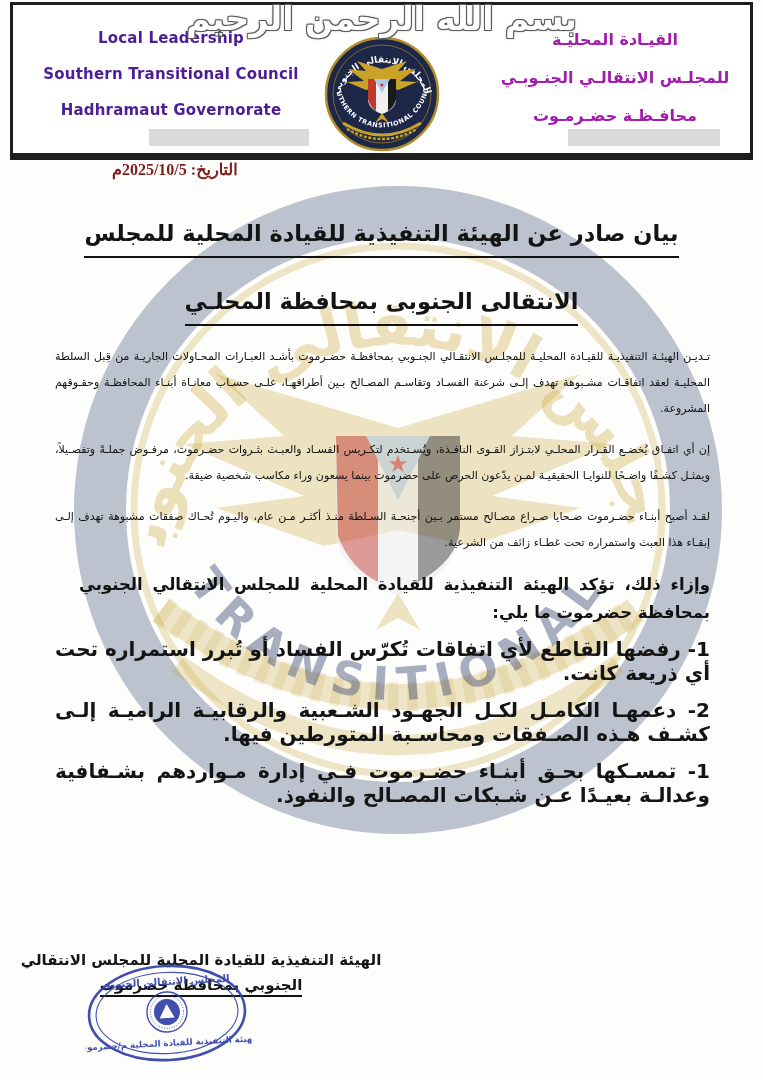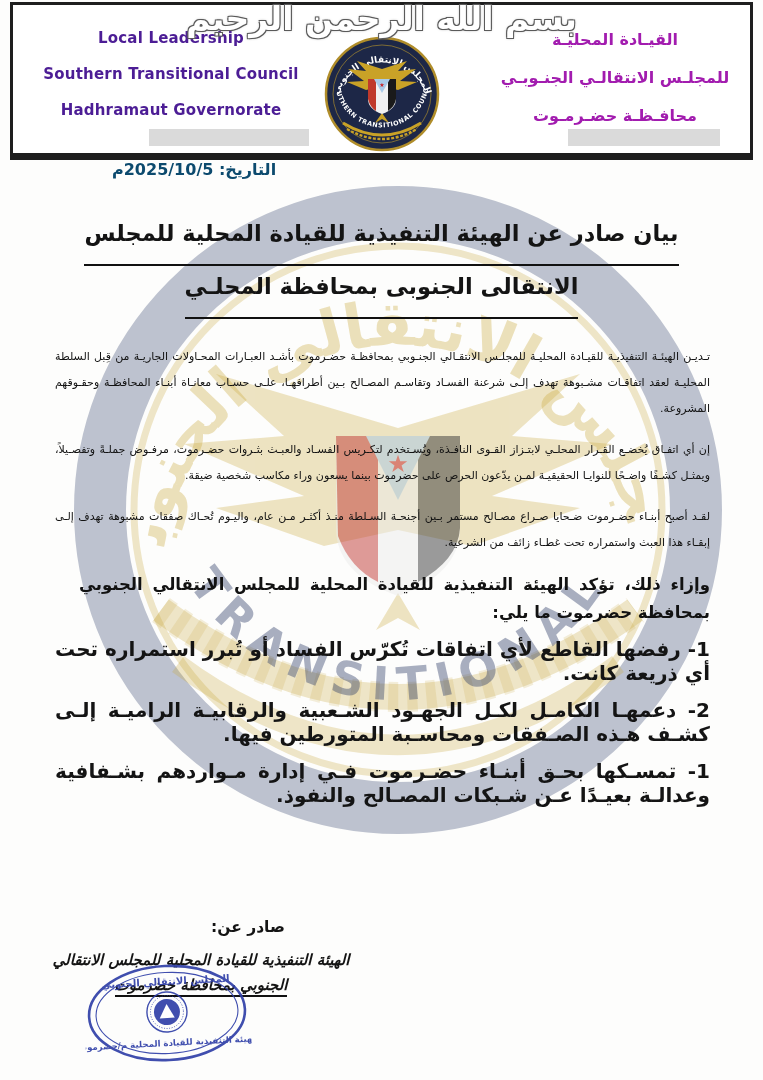--- a/index.html
+++ b/index.html
@@ -27,35 +27,35 @@
     font-size:33px;font-weight:bold;color:#fff;direction:rtl;
     text-shadow:-1px -1px 0 #5a5a5a,1px -1px 0 #5a5a5a,-1px 1px 0 #5a5a5a,1px 1px 0 #5a5a5a,0 0 3px #777;
   }
   .logo{position:absolute;left:50%;top:30px;transform:translateX(-50%);z-index:3;}
   
   .date-line{position:absolute;left:112px;top:160px;direction:rtl;z-index:2;
     font-size:16px;font-weight:bold;}
   
   .doc-title{position:absolute;left:0;top:218px;width:100%;text-align:center;direction:rtl;z-index:2;}
   .doc-title .t-line{
-    display:inline-block;font-size:22.5px;font-weight:800;line-height:30px;margin-bottom:5px;
-    border-bottom:2.5px solid #111;padding-bottom:16px;
+    display:inline-block;font-size:22.5px;font-weight:800;line-height:30px;margin-bottom:28px;
+    border-bottom:2.5px solid #111;padding-bottom:8px;
   }
   
   .body-text{position:absolute;left:55px;top:344px;width:655px;direction:rtl;z-index:2;
     text-align:justify;text-justify:inter-word;}
   .body-text p{margin:0 0 15px 0;font-size:11px;line-height:26px;font-weight:400;color:#121212;}
   .body-text p.strong{font-weight:800;font-size:16.5px;line-height:28px;margin-bottom:10px;margin-left:24px;}
   .body-text .item{font-size:20px;line-height:24px;font-weight:700;margin-bottom:13px;}
   .body-text p.closing{font-weight:800;font-size:15.5px;line-height:26px;}
   
   .issued-label{position:absolute;left:148px;top:918px;width:200px;text-align:center;direction:rtl;
     font-size:15.5px;font-weight:bold;z-index:2;}
   .issuer{position:absolute;left:20px;top:948px;width:362px;text-align:center;direction:rtl;
-    font-size:15px;font-weight:bold;line-height:25px;z-index:2;font-style:italic;}
+    font-size:15px;font-weight:bold;line-height:25px;z-index:2;}
   .issuer .u{border-bottom:2px solid #111;padding-bottom:1px;}
   .stamp{position:absolute;left:84px;top:962px;z-index:3;transform:rotate(-3deg);opacity:.92;}
 </style>
 </head>
 <body>
 
 <div class="page">
 
   <svg class="watermark" width="664" height="664" viewBox="0 0 664 664" aria-hidden="true">
     <defs>
@@ -132,38 +132,37 @@
       <g fill="none" stroke="#c9a227">
         <path d="M20 88 Q59 112 98 88" stroke-width="3"></path>
         <path d="M24 94 Q59 114 94 94" stroke-width="2.4" stroke-dasharray="3 1.6"></path>
       </g>
       <text font-size="6.4" font-weight="bold" fill="#ffffff" letter-spacing="0.6">
         <textPath href="#lg-bot" startOffset="50%" text-anchor="middle">SOUTHERN TRANSITIONAL COUNCIL</textPath>
       </text>
     </svg>
   </header>
 
-  <div class="date-line" style="color:#0c4a6e;">التاريخ: 2025/10/5م</div>
+  <div class="date-line" style="color:#7f1d1d;font-family:Liberation Serif, serif;">التاريخ: 2025/10/5م</div>
 
   <div class="doc-title">
     <span class="t-line">بيان صادر عن الهيئة التنفيذية للقيادة المحلية للمجلس</span><br>
     <span class="t-line">الانتقالى الجنوبى بمحافظة المحلـي</span>
   </div>
 
   <main class="body-text">
     <p>تـديـن الهيئـة التنفيذيـة للقيـادة المحليـة للمجلـس الانتقـالي الجنـوبي بمحافظـة حضـرموت بأشـد العبـارات المحـاولات الجاريـة من قِبل السلطة المحليـة لعقد اتفاقـات مشـبوهة تهدف إلـى شرعنة الفسـاد وتقاسـم المصـالح بـين أطرافهـا، علـى حسـاب معانـاة أبنـاء المحافظـة وحقـوقهم المشروعة.</p>
     <p>إن أي اتفـاق يُخضـع القـرار المحلـي لابتـزاز القـوى النافـذة، ويُسـتخدم لتكـريس الفسـاد والعبـث بثـروات حضـرموت، مرفـوض جملـةً وتفصـيلاً، ويمثـل كشـفًا واضـحًا للنوايـا الحقيقيـة لمـن يدّعون الحرص على حضرموت بينما يسعون وراء مكاسب شخصية ضيقة.</p>
     <p>لقـد أصبح أبنـاء حضـرموت ضـحايا صـراع مصـالح مستمر بـين أجنحـة السـلطة منـذ أكثـر مـن عام، واليـوم تُحـاك صفقات مشبوهة تهدف إلـى إبقـاء هذا العبث واستمراره تحت غطـاء زائف من الشرعية.</p>
     <p class="strong">وإزاء ذلك، تؤكد الهيئة التنفيذية للقيادة المحلية للمجلس الانتقالي الجنوبي بمحافظة حضرموت ما يلي:</p>
     <div class="item">1- رفضها القاطع لأي اتفاقات تُكرّس الفساد أو تُبرر استمراره تحت أي ذريعة كانت.</div>
     <div class="item">2- دعمهـا الكامـل لكـل الجهـود الشـعبية والرقابيـة الراميـة إلـى كشـف هـذه الصـفقات ومحاسـبة المتورطين فيها.</div>
     <div class="item">1- تمسـكها بحـق أبنـاء حضـرموت فـي إدارة مـواردهم بشـفافية وعدالـة بعيـدًا عـن شـبكات المصـالح والنفوذ.</div>
   </main>
 
-  <div class="issued-label">صادر عن:</div>
   <div class="issuer">
     <div>الهيئة التنفيذية للقيادة المحلية للمجلس الانتقالي</div>
     <div><span class="u">الجنوبي بمحافظة حضرموت</span></div>
   </div>
 
   <svg class="stamp" width="166" height="102" viewBox="0 0 166 102">
     <ellipse cx="83" cy="51" rx="78" ry="47" fill="none" stroke="#3040a8" stroke-width="2.6"></ellipse>
     <ellipse cx="83" cy="51" rx="71" ry="40.5" fill="none" stroke="#3040a8" stroke-width="1.1"></ellipse>
     <text x="83" y="23" text-anchor="middle" font-size="10" font-weight="bold" fill="#3040a8" direction="rtl">المجلس الانتقالي الجنوبي</text>
     <g>

